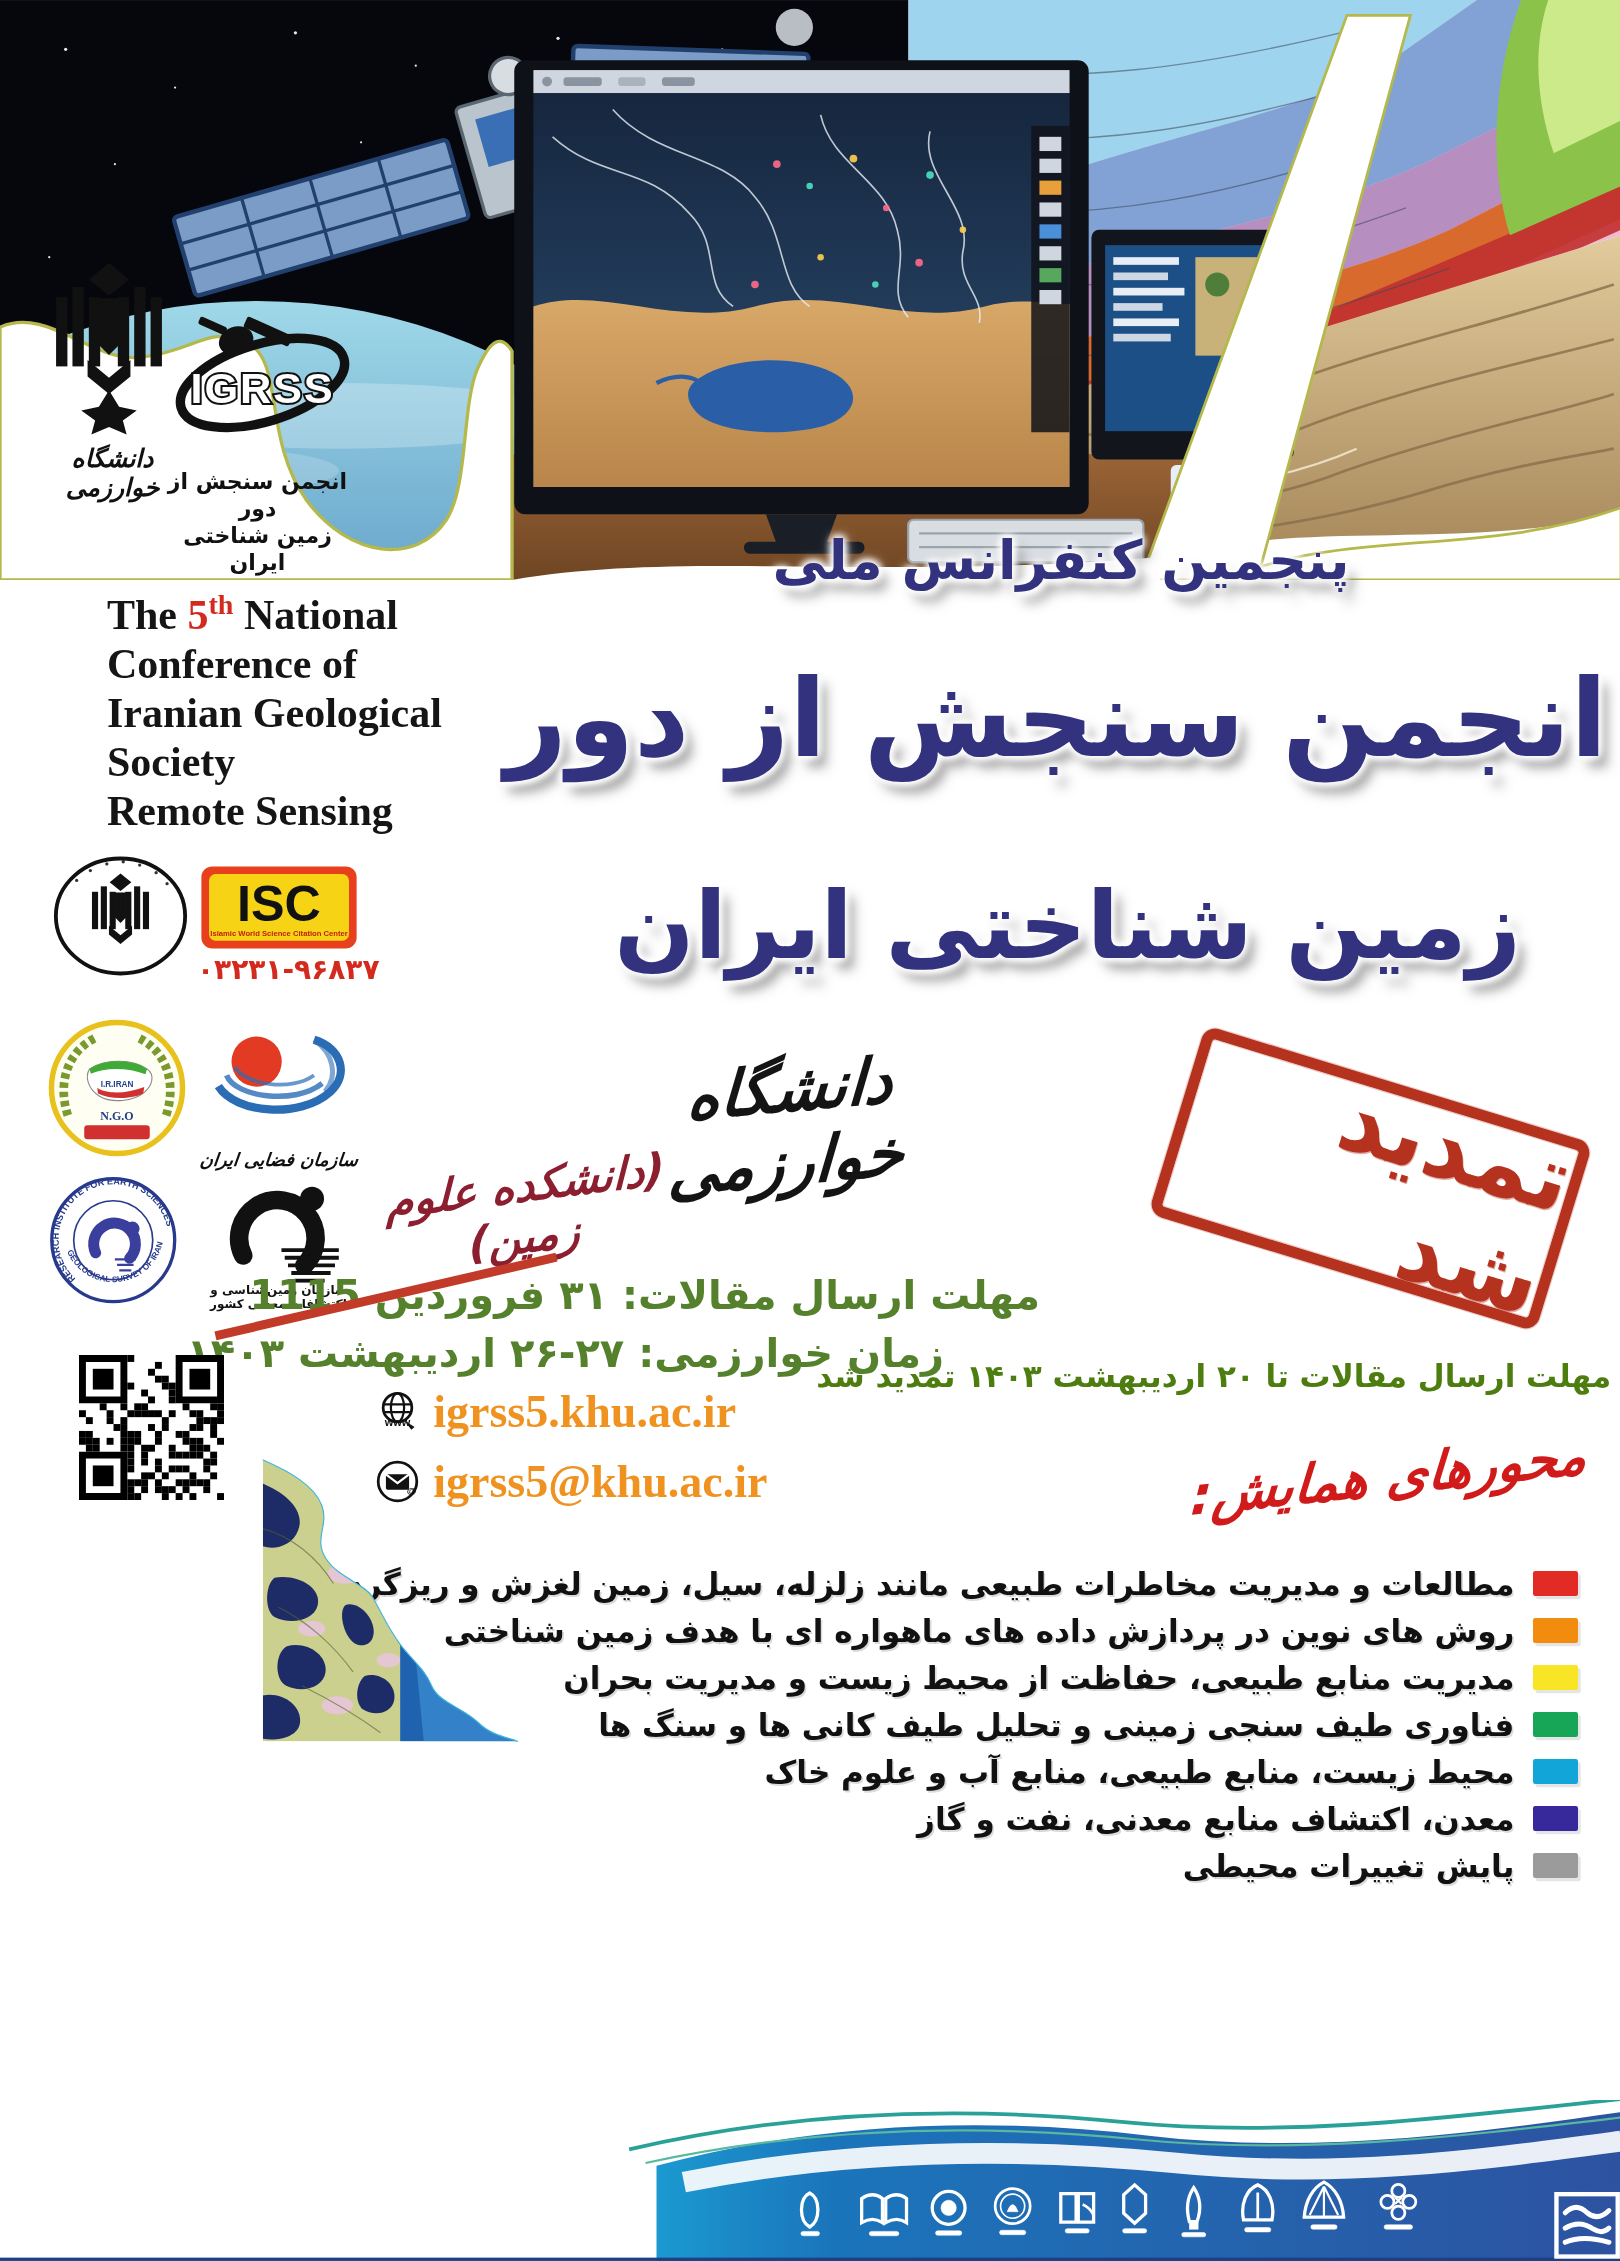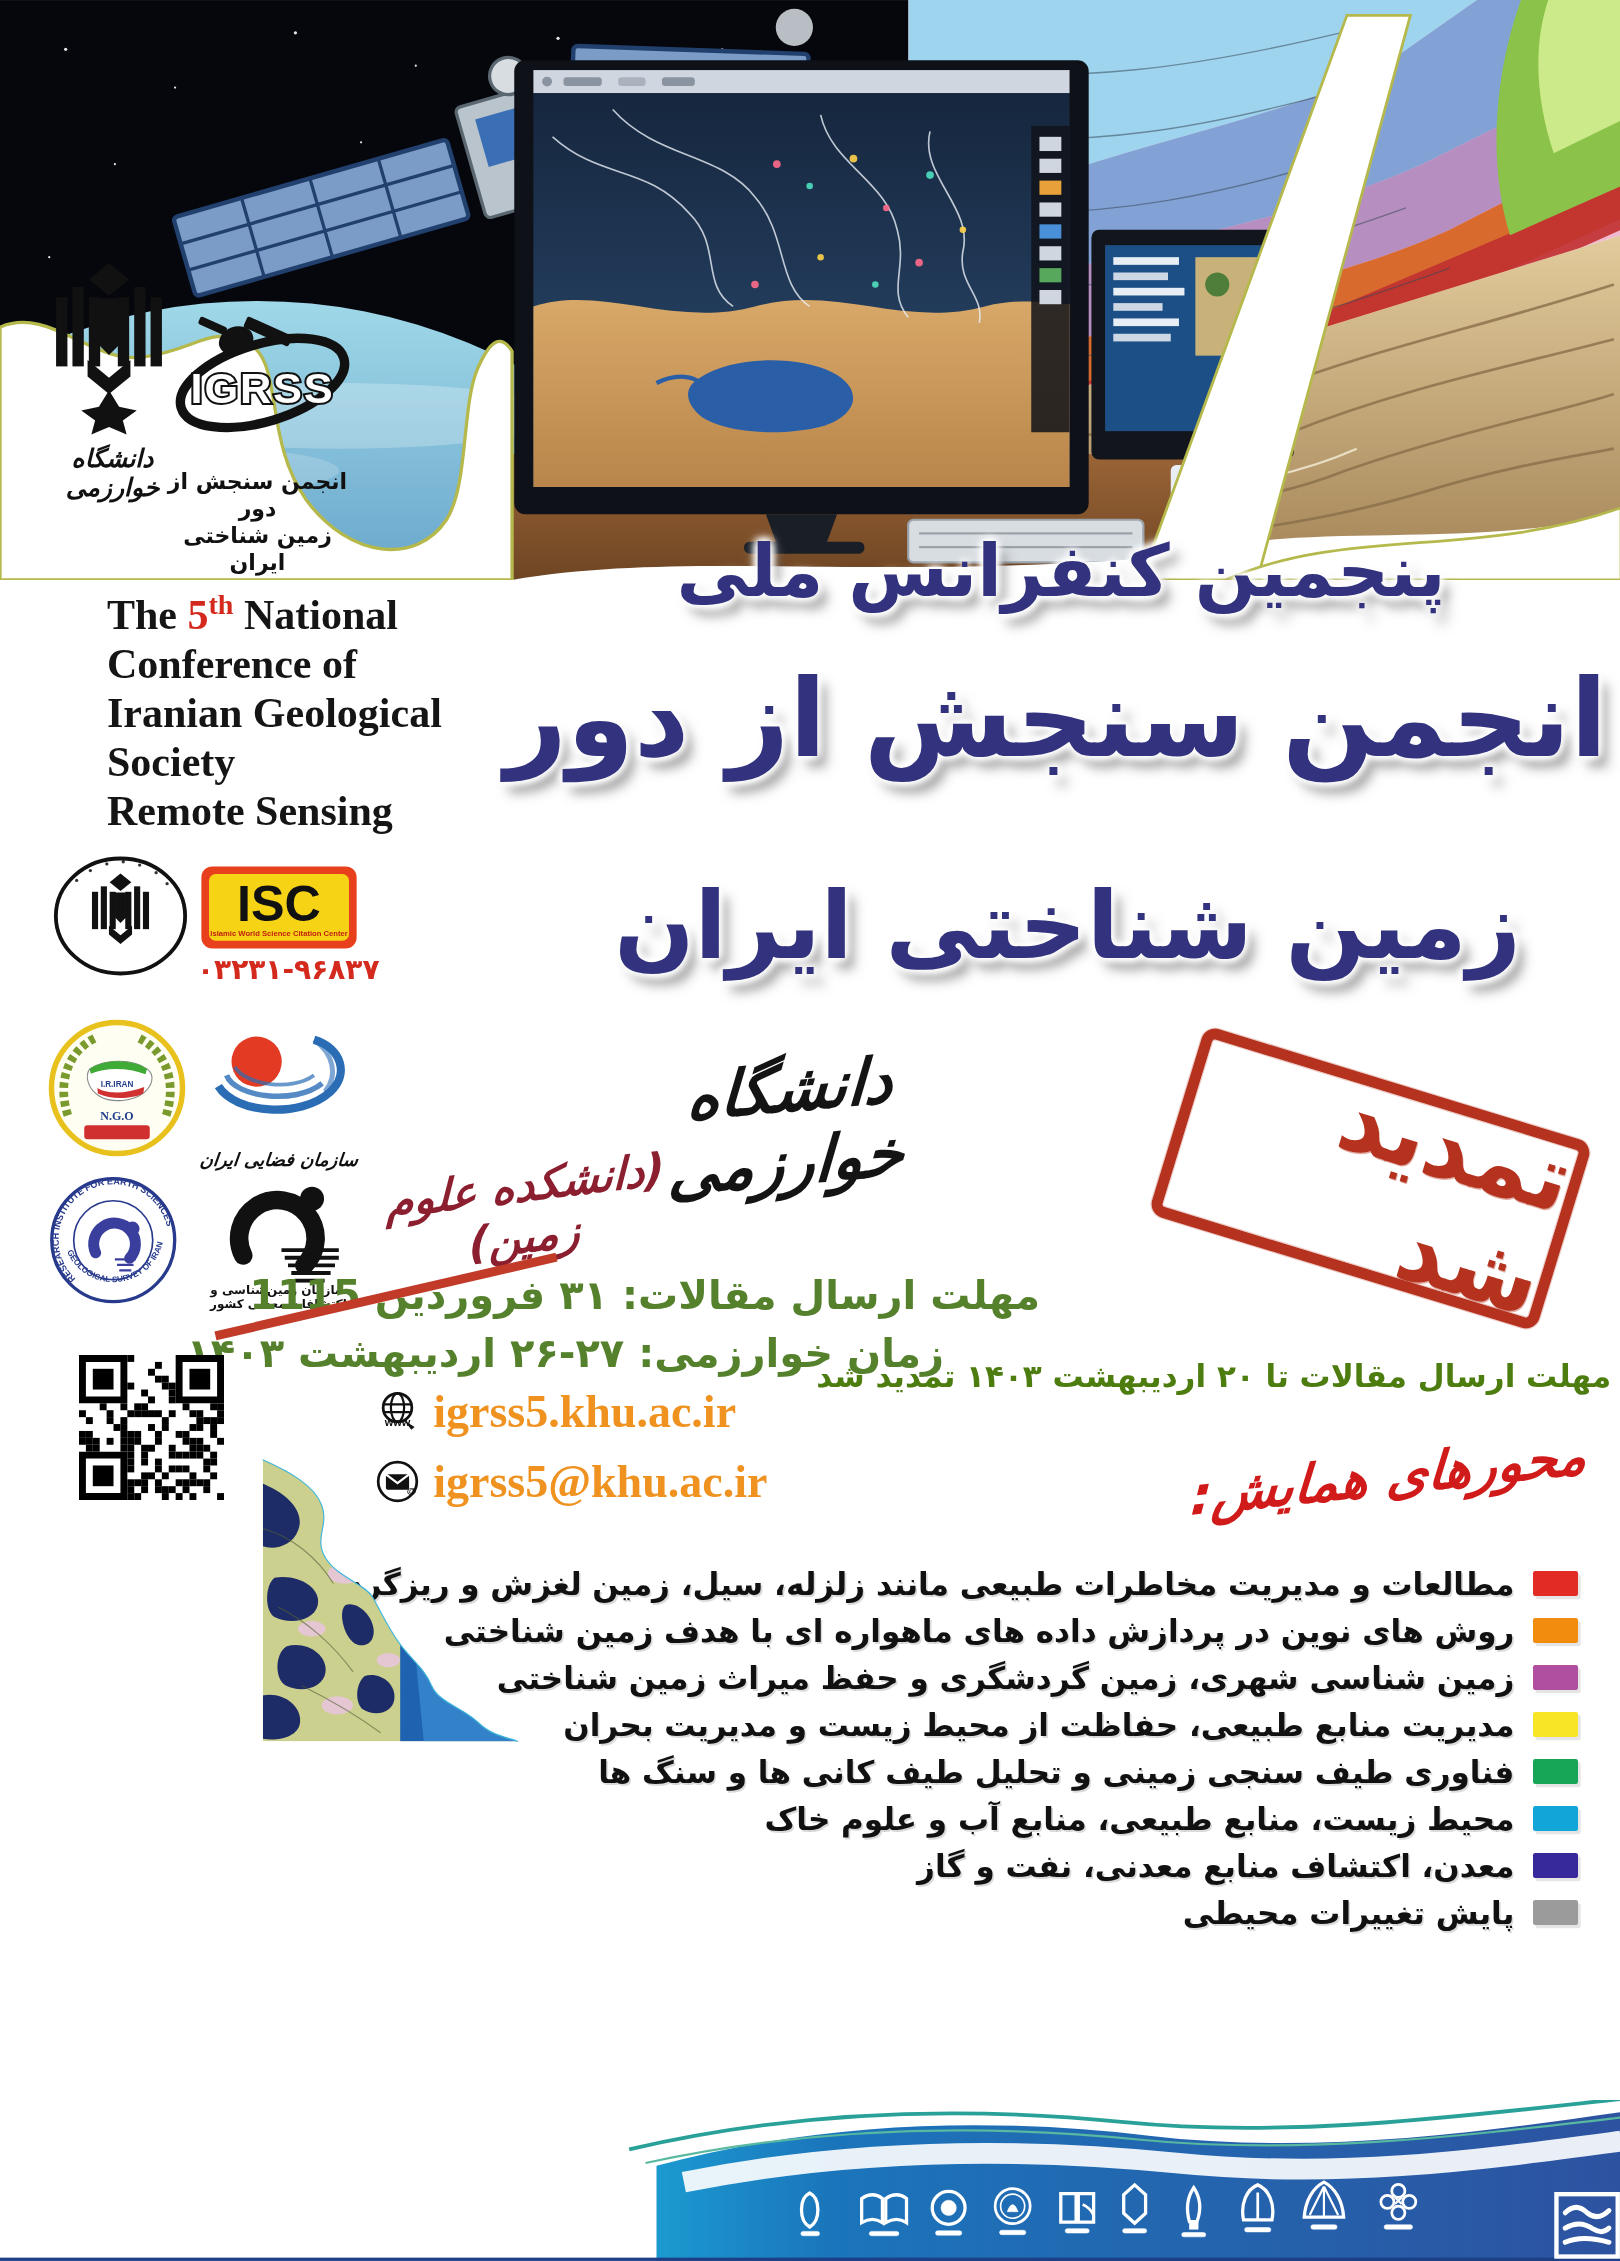--- a/index.html
+++ b/index.html
@@ -11,21 +11,21 @@
   
   .en-title{left:107px;top:580px;width:383px;color:#151515;
     font-family:"Liberation Serif","DejaVu Serif",serif;font-weight:700;
     font-size:42px;line-height:49px;}
   .en-red{color:#d42a1e;}
   .en-title sup{font-size:28px;}
 
   .fa-big{color:#32327e;font-weight:900;text-align:center;
     text-shadow:0 0 8.8px #fff,0 0 8.8px #fff,0 0 8.8px #fff,0 0 14.2px #fff,
                 8.8px 11px 12px rgba(70,70,70,.50);}
-  .kicker{left:547px;top:529px;width:1028px;font-size:72px;}
+  .kicker{left:547px;top:529px;width:1028px;font-size:54px;}
   .t-l2{left:492px;top:656px;width:1128px;font-size:108px;}
   .t-l3{left:514px;top:871px;width:1107px;font-size:94px;}
 
   .callig{font-weight:700;font-style:italic;}
   .venue-u{left:580px;top:1053px;width:416px;text-align:center;color:#141414;
     font-size:63px;transform:rotate(-5deg) skewX(-8deg);}
   .venue-f{left:361px;top:1160px;width:328px;text-align:center;color:#8c1f2f;
     font-size:44px;transform:rotate(-7deg) skewX(-8deg);}
 
   .date-line{color:#55812d;font-weight:700;font-size:40px;white-space:nowrap;}
@@ -576,24 +576,20 @@
   <div class="abs" id="topics-list">
       <div class="topic-row">
         <span class="topic-bullet" style="background: rgb(225, 43, 36);"></span>
         <span class="topic-text">مطالعات و مدیریت مخاطرات طبیعی مانند زلزله، سیل، زمین لغزش و ریزگردها</span>
       </div>
       <div class="topic-row">
         <span class="topic-bullet" style="background: rgb(241, 140, 14);"></span>
         <span class="topic-text">روش های نوین در پردازش داده های ماهواره ای با هدف زمین شناختی</span>
       </div>
       <div class="topic-row">
-        <span class="topic-bullet" style="background: rgb(176, 79, 160);"></span>
-        <span class="topic-text">زمین شناسی شهری، زمین گردشگری و حفظ میراث زمین شناختی</span>
-      </div>
-      <div class="topic-row">
         <span class="topic-bullet" style="background: rgb(248, 229, 37);"></span>
         <span class="topic-text">مدیریت منابع طبیعی، حفاظت از محیط زیست و مدیریت بحران</span>
       </div>
       <div class="topic-row">
         <span class="topic-bullet" style="background: rgb(23, 165, 88);"></span>
         <span class="topic-text">فناوری طیف سنجی زمینی و تحلیل طیف کانی ها و سنگ ها</span>
       </div>
       <div class="topic-row">
         <span class="topic-bullet" style="background: rgb(18, 165, 216);"></span>
         <span class="topic-text">محیط زیست، منابع طبیعی، منابع آب و علوم خاک</span>

